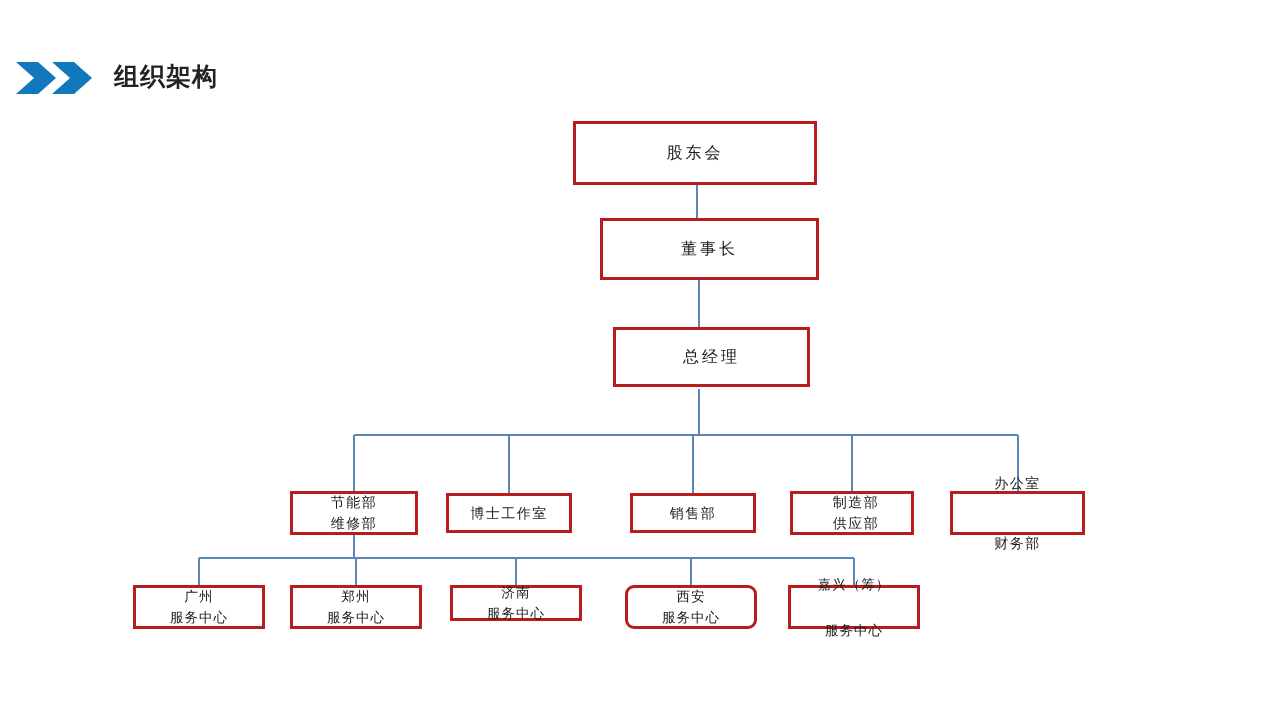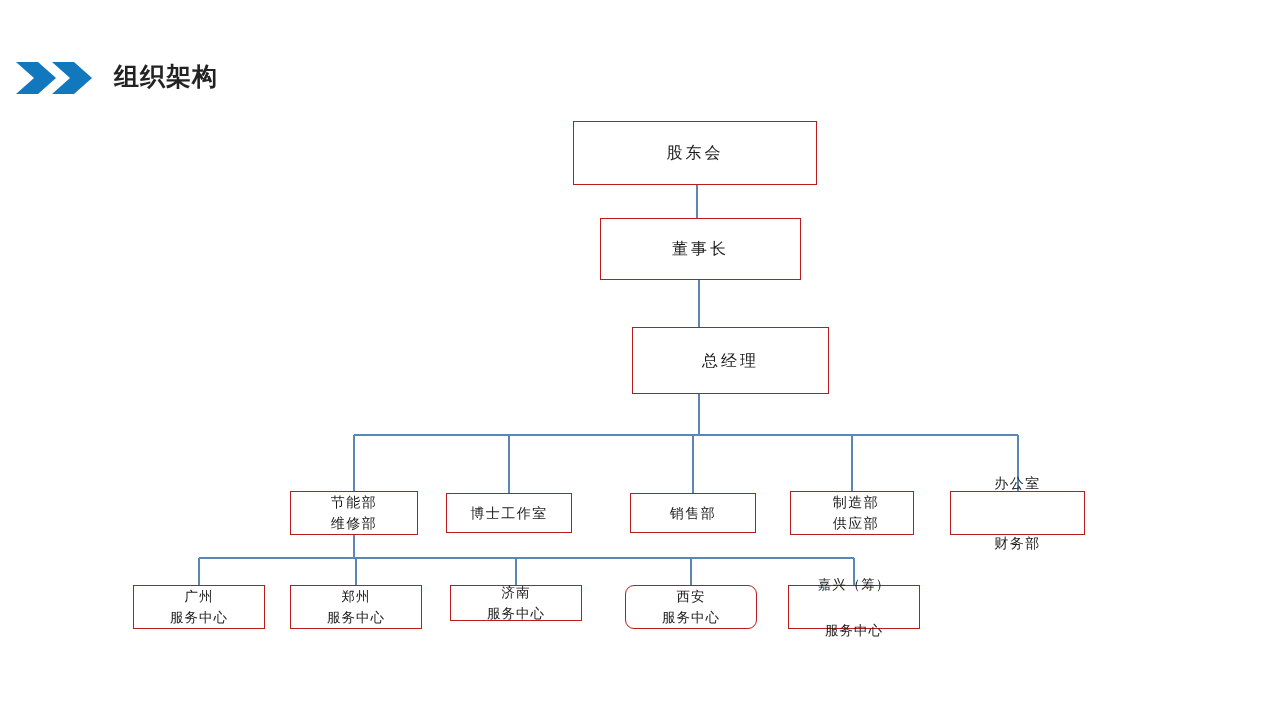--- a/index.html
+++ b/index.html
@@ -54,21 +54,21 @@
     left: 0;
     top: 0;
     width: 1280px;
     height: 720px;
     pointer-events: none;
   }
 
   .node {
     position: absolute;
     box-sizing: border-box;
-    border: 1px solid #b91c1c;
+    border: 3px solid #b91c1c;
     background: #ffffff;
     color: #1a1a1a;
     display: flex;
     flex-direction: column;
     align-items: center;
     justify-content: center;
     text-align: center;
     font-size: 15px;
     letter-spacing: 2px;
     line-height: 22px;
@@ -124,25 +124,25 @@
       <line x1="516" y1="558" x2="516" y2="585"></line>
       <line x1="691" y1="558" x2="691" y2="585"></line>
       <line x1="854" y1="558" x2="854" y2="585"></line>
     </g>
   </svg>
 
   <div class="node node-top" style="left:573px; top:121px; width:244px; height:64px;">
     <span>股东会</span>
   </div>
 
-  <div class="node node-top" style="left:600px; top:218px; width:201px; height:62px;">
+  <div class="node node-top" style="left:600px; top:218px; width:219px; height:62px;">
     <span>董事长</span>
   </div>
 
-  <div class="node node-top" style="left:632px; top:327px; width:197px; height:67px;">
+  <div class="node node-top" style="left:613px; top:327px; width:197px; height:60px;">
     <span>总经理</span>
   </div>
 
   <div class="node node-dept" style="left:290px; top:491px; width:128px; height:44px;">
     <span>节能部</span>
     <span class="line2">维修部</span>
   </div>
 
   <div class="node node-dept" style="left:446px; top:493px; width:126px; height:40px;">
     <span>博士工作室</span>

